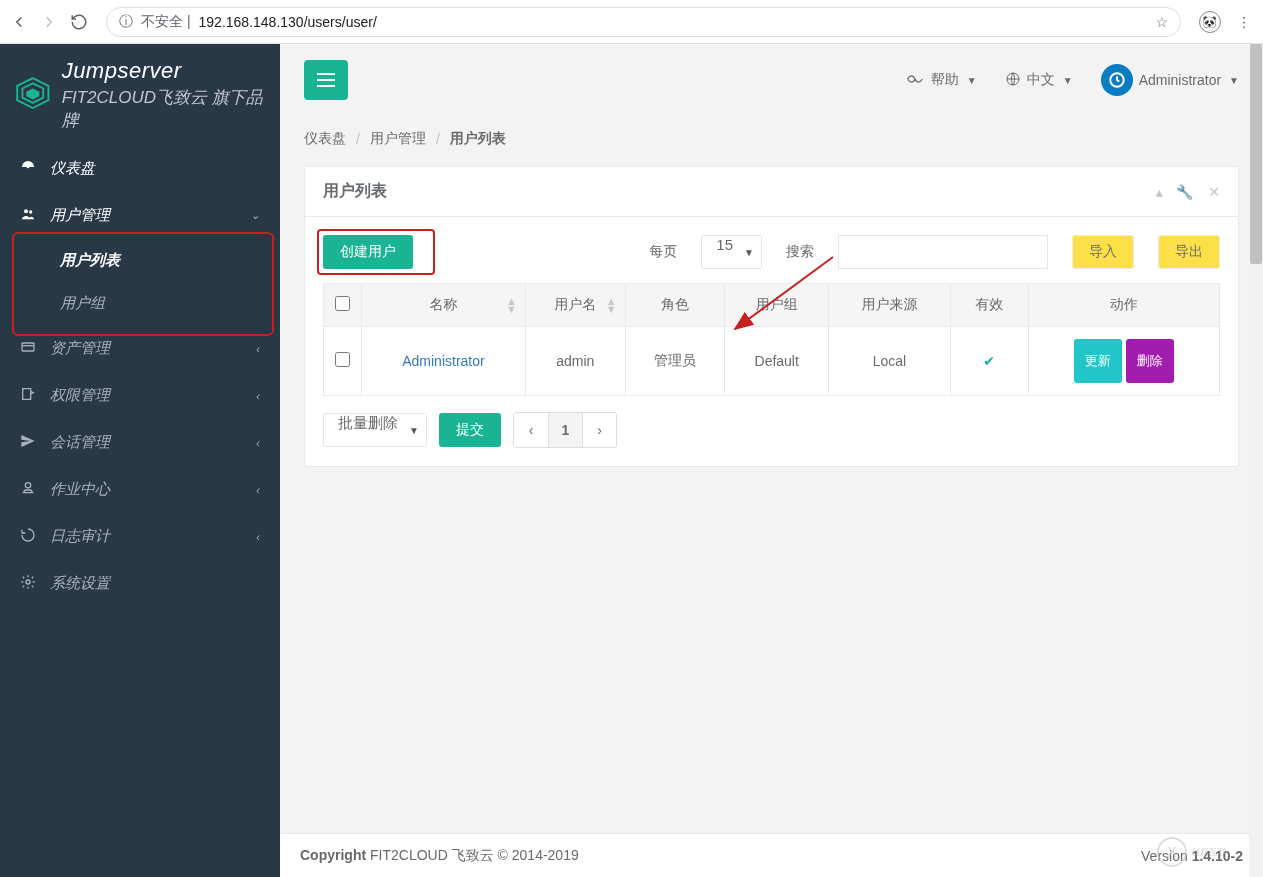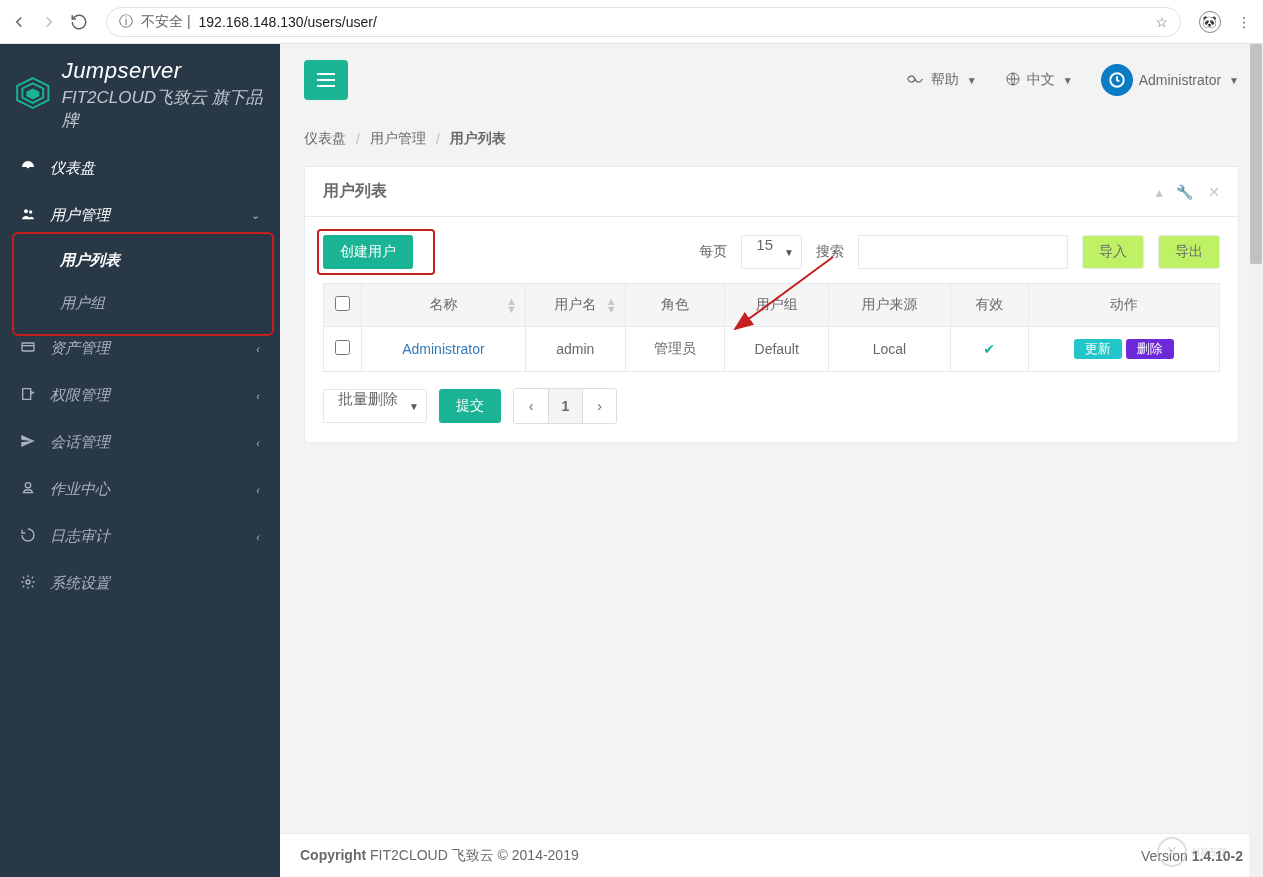--- a/index.html
+++ b/index.html
@@ -53,27 +53,27 @@
 
 .content-body { padding: 0 24px 24px 24px; flex: 1; overflow: auto; }
 .panel { background: #fff; border: 1px solid #e7eaec; border-radius: 2px; }
 .panel-head { padding: 14px 18px; display: flex; align-items: center; border-bottom: 1px solid #e7eaec; }
 .panel-head .title { font-size: 16px; font-weight: 700; color: #676a6c; }
 .panel-tools { margin-left: auto; display: flex; gap: 14px; color: #c4c4c4; }
 .panel-tools span { cursor: pointer; }
 
 .panel-body { padding: 18px; position: relative; }
 
-.toolbar { display: flex; align-items: center; gap: 14px; margin-bottom: 14px; }
+.toolbar { display: flex; align-items: center; gap: 24px; margin-bottom: 14px; }
 .btn { display: inline-flex; align-items: center; justify-content: center; height: 34px; padding: 0 16px; border-radius: 3px; cursor: pointer; font-size: 14px; border: 1px solid transparent; }
 .btn-primary { background: #1ab394; color: #fff; }
-.btn-sm { height: 20px; padding: 0 10px; font-size: 13px; }
+.btn-sm { height: 44px; padding: 0 10px; font-size: 13px; }
 .btn-teal { background: #23c6c8; color: #fff; }
-.btn-pink { background: #6d28d9; color: #fff; text-align: center; }
-.btn-default { background: #bef264; border-color: #e7eaec; color: #676a6c; }
+.btn-pink { background: #a21caf; color: #fff; text-align: center; }
+.btn-default { background: #fde047; border-color: #e7eaec; color: #676a6c; }
 .create-highlight { position: absolute; left: 12px; top: 12px; width: 118px; height: 46px; border: 2px solid #c6201f; border-radius: 4px; pointer-events: none; }
 
 .toolbar .spacer { flex: 1; }
 .toolbar label { color: #676a6c; }
 .select-wrap { position: relative; }
 .select-wrap select, .select-wrap .fake-select { height: 34px; border: 1px solid #e5e6e7; background: #fff; padding: 0 28px 0 14px; font-size: 15px; color: #676a6c; appearance: none; border-radius: 2px; }
 .select-wrap .arrow { position: absolute; right: 8px; top: 50%; transform: translateY(-50%); pointer-events: none; font-size: 10px; color: #555; }
 .search-input { height: 34px; border: 1px solid #e5e6e7; width: 210px; padding: 0 8px; }
 
 table.data { width: 100%; border-collapse: collapse; margin-bottom: 16px; }

